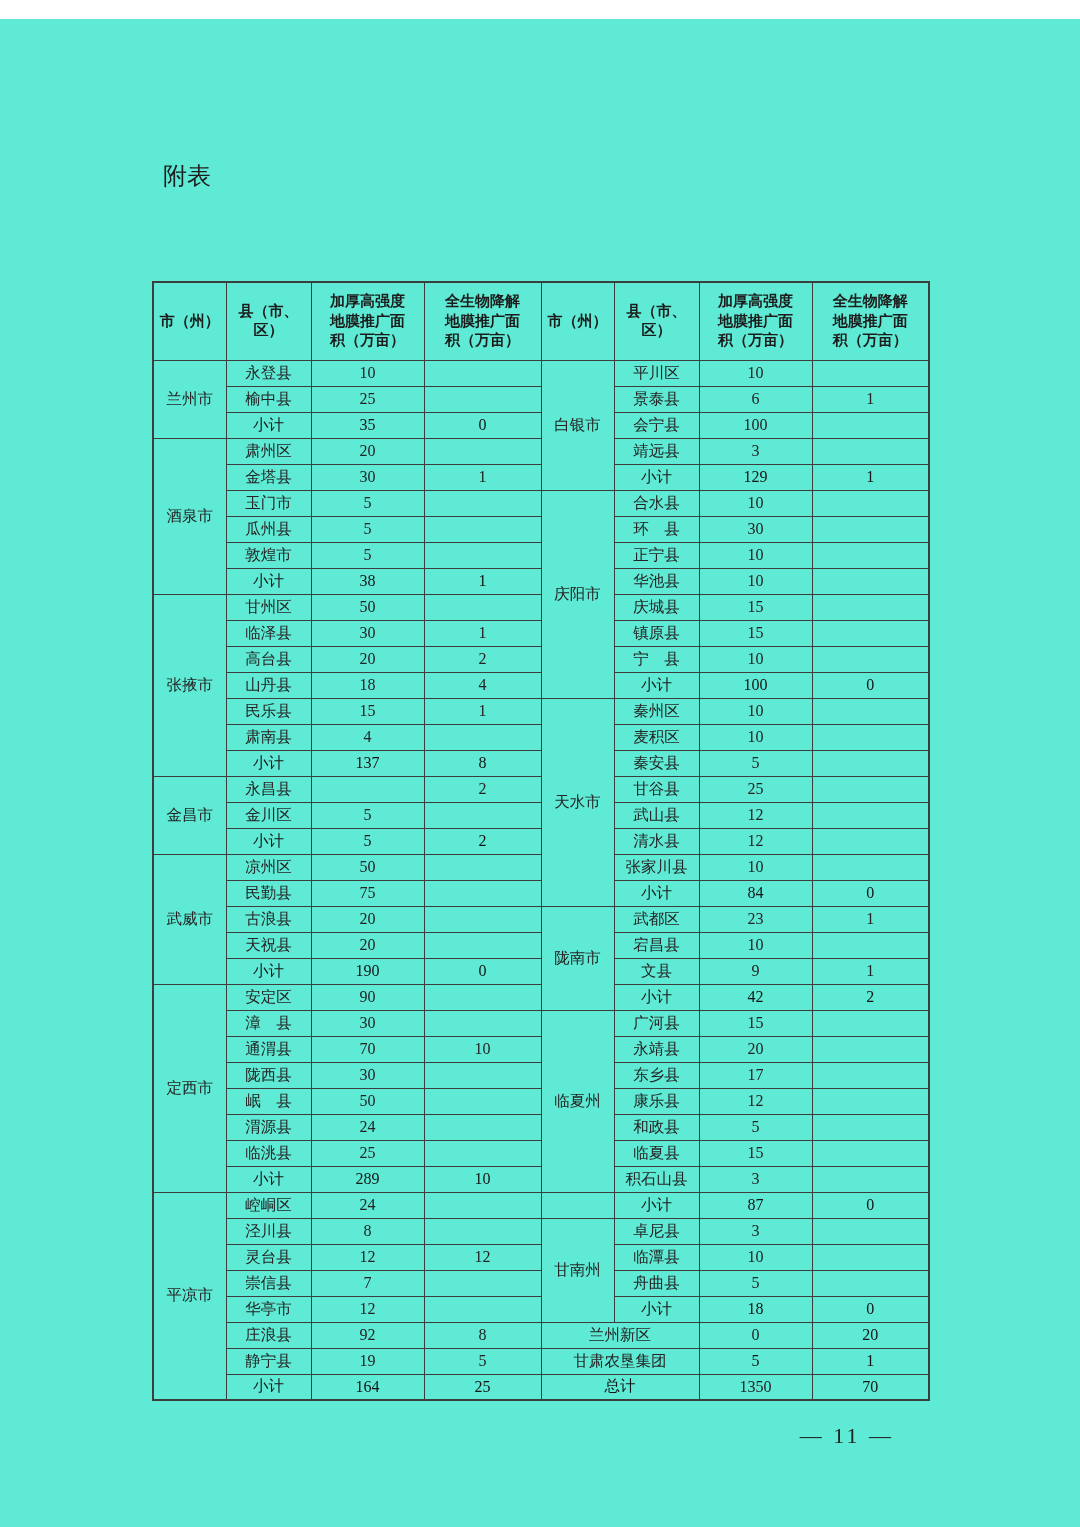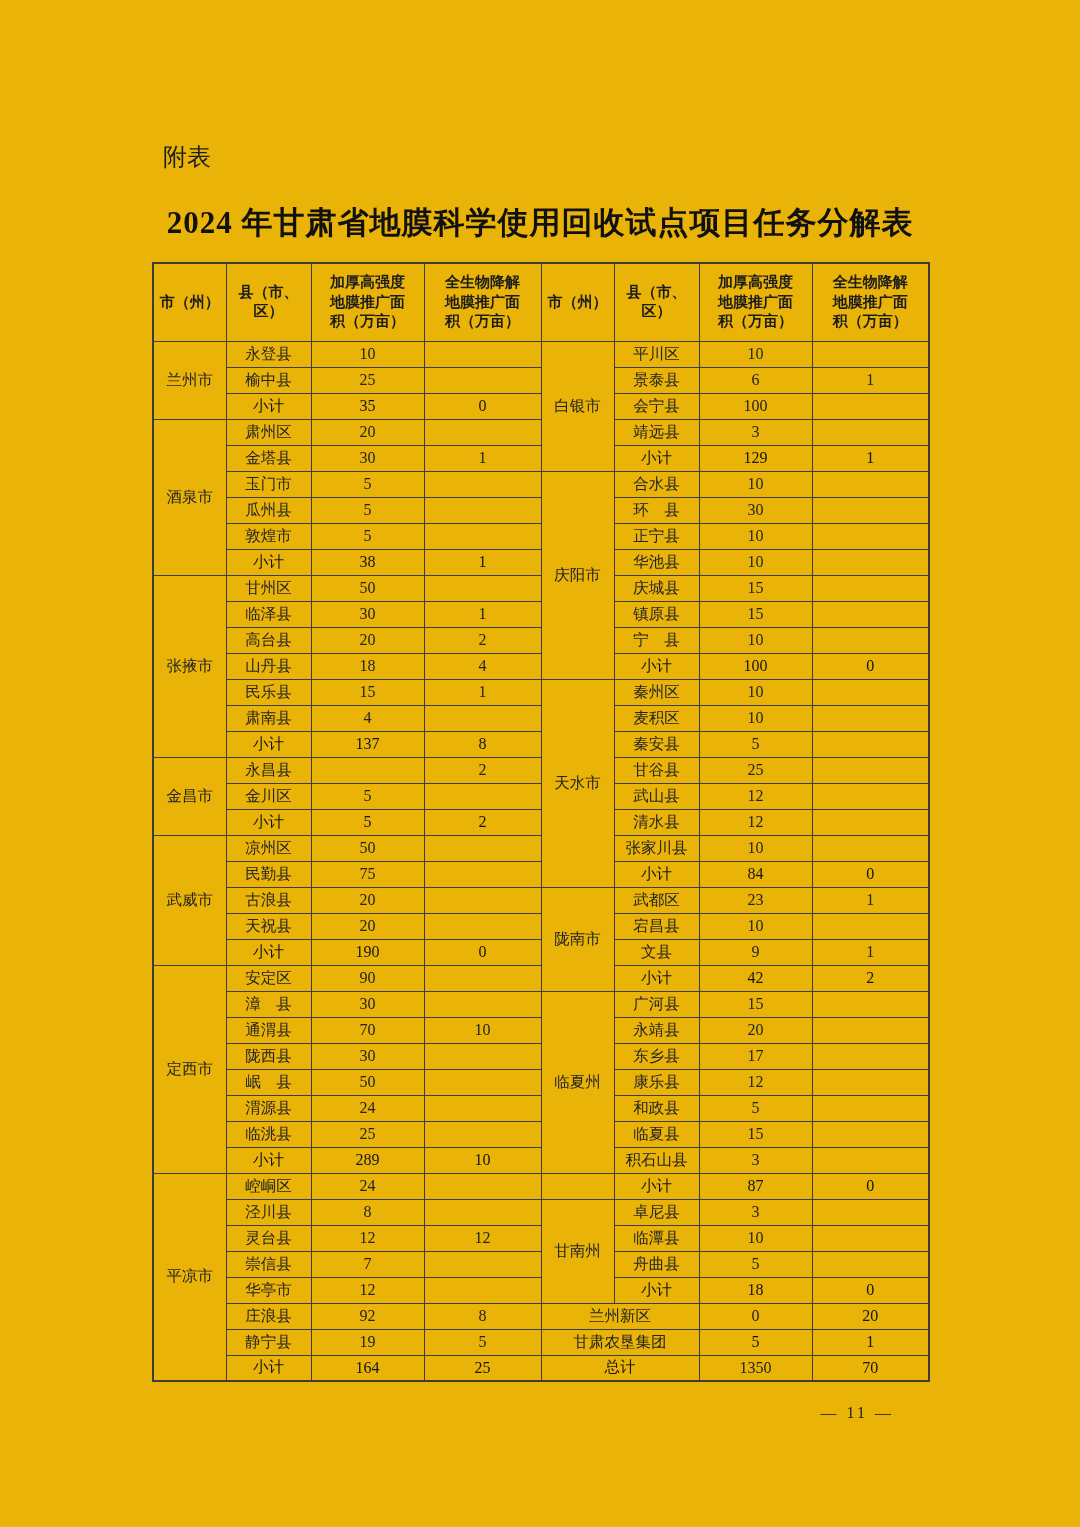--- a/index.html
+++ b/index.html
@@ -2,21 +2,21 @@
 <html lang="zh"><head>
 <meta charset="utf-8">
 <style>
   * { margin:0; padding:0; box-sizing:border-box; }
   html,body { background:#ffffff; }
   body {
     width:1080px; height:1527px; position:relative;
     font-family:"Liberation Serif","DejaVu Serif",serif;
     color:#252525;
   }
-  .page { position:absolute; inset:0; background:#eab308; }
+  .page { position:absolute; inset:0; background:#5eead4;margin-top:19px; }
   .annotation {
     position:absolute; left:163px; top:141px;
     font-size:24px; font-family:"DejaVu Sans",sans-serif; color:#1e1e1e;
   }
   .title {
     position:absolute; left:0; top:202px; width:100%;
     text-align:center; font-size:31px; font-weight:bold;
     letter-spacing:1px; color:#111;
     font-family:"Liberation Serif","DejaVu Serif",serif;
   }
@@ -36,32 +36,31 @@
     font-family:"DejaVu Sans",sans-serif;
     font-weight:600; font-size:15px; line-height:1.3;
     white-space:pre-line; color:#1c1c1c;
   }
   td.city, td.county { font-size:15.5px; color:#242424; }
   td.num  { font-size:16px; color:#242424; }
   td.bold { font-weight:normal; color:#151515; }
   td.ge   { border-bottom-width:2px; }
   .page-number {
     position:absolute; top:1404px; right:186px;
-    font-size:16px; letter-spacing:3px; color:#222;
+    font-size:22px; letter-spacing:3px; color:#222;
     font-family:"Liberation Serif","DejaVu Serif",serif;
   }
 </style>
 </head>
 <body>
 
 <div class="page">
 
   <div class="annotation">附表</div>
 
-  <h1 class="title">2024 年甘肃省地膜科学使用回收试点项目任务分解表</h1>
 
   <table class="sheet">
     <colgroup>
       <col style="width:73px">
         <col style="width:85px">
         <col style="width:113px">
         <col style="width:117px">
       <col style="width:73px">
         <col style="width:85px">
         <col style="width:113px">

